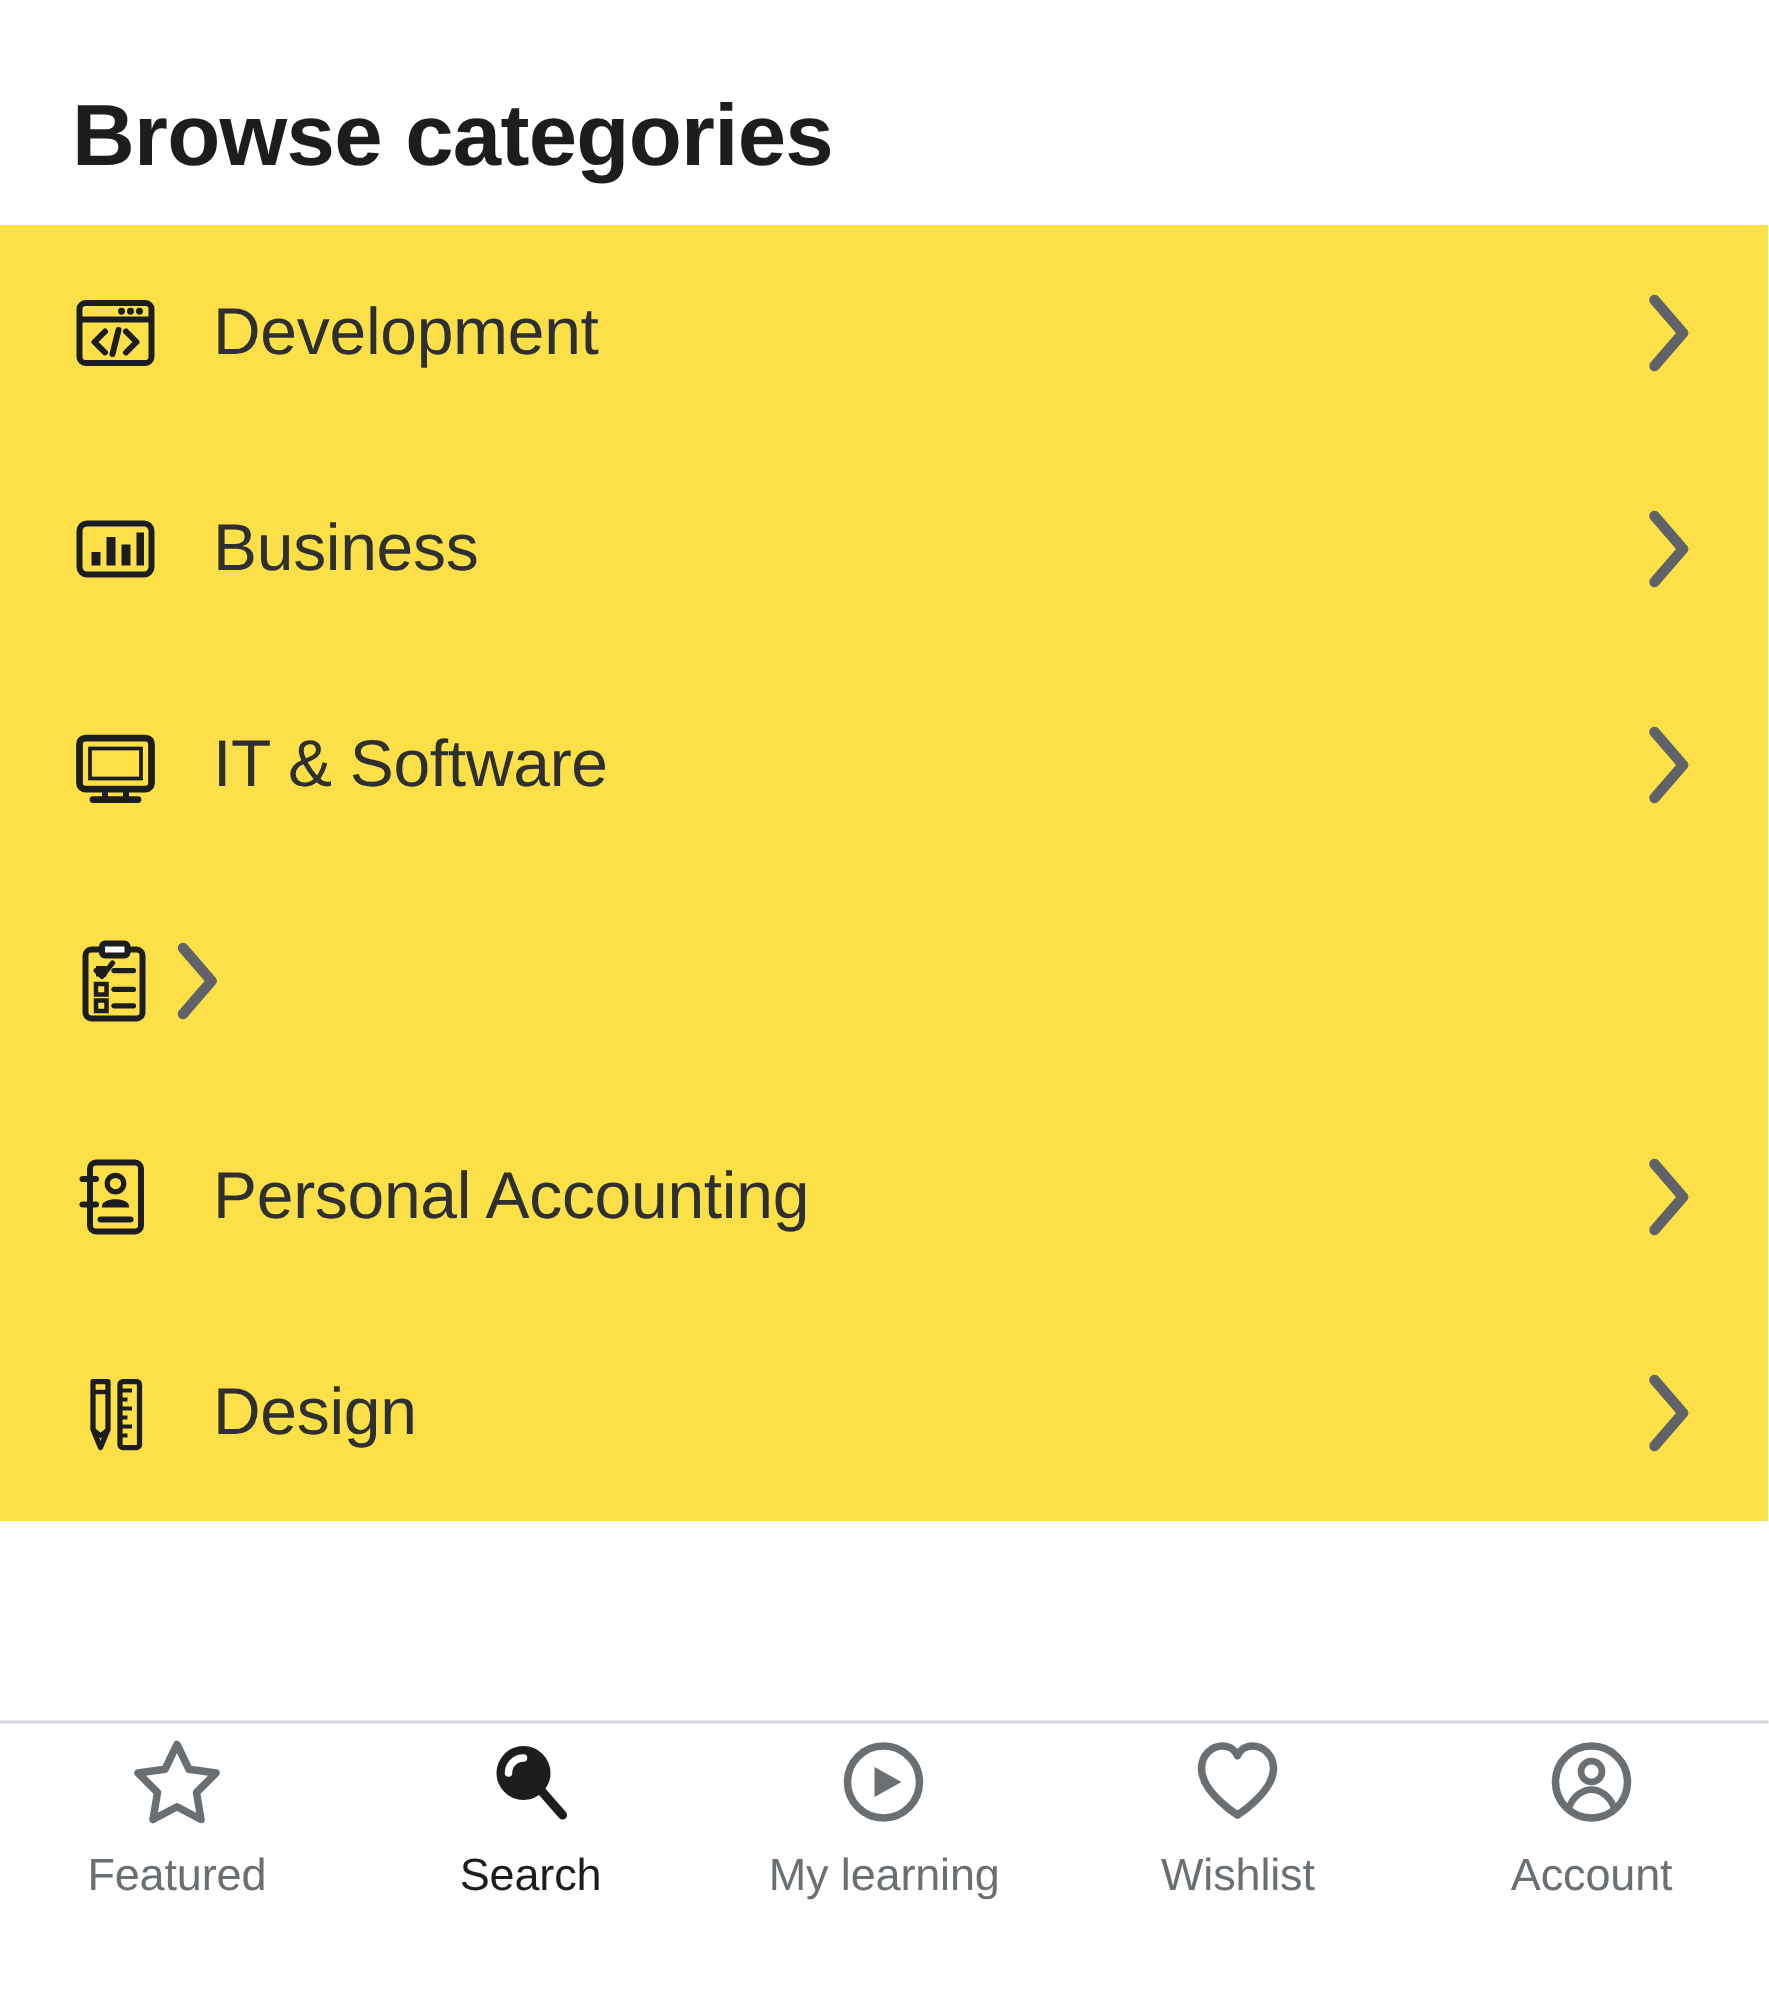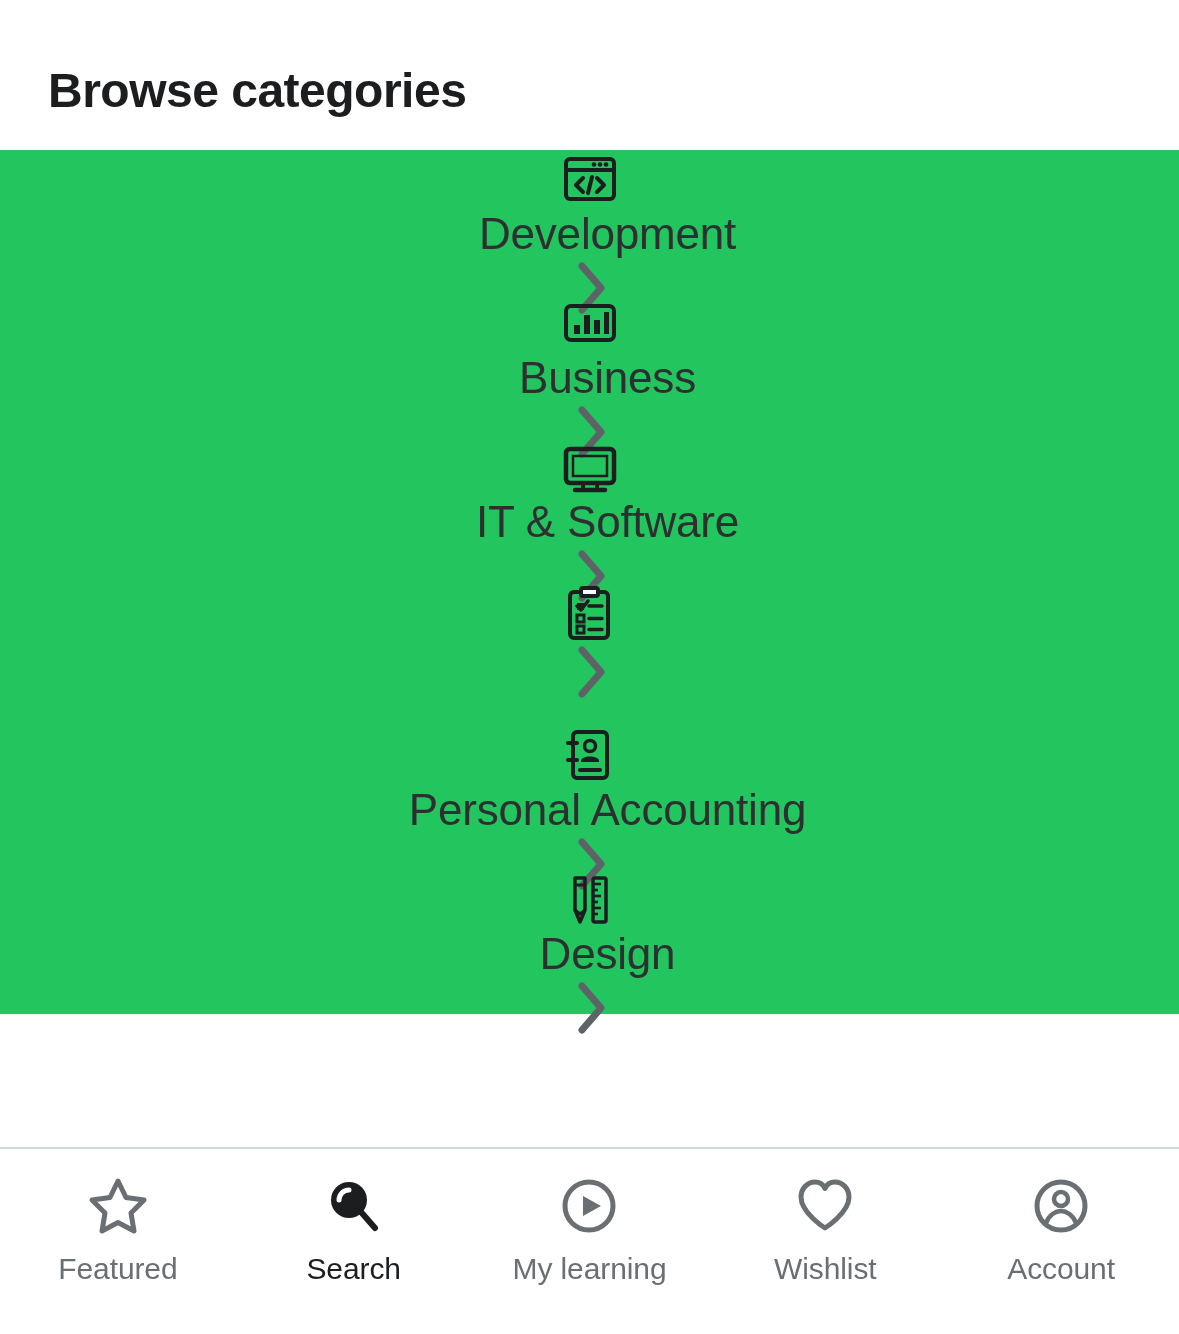--- a/index.html
+++ b/index.html
@@ -21,21 +21,21 @@
     height: 1334px;
     background: #ffffff;
     display: flex;
     flex-direction: column;
   }
 
   
   .page-title {
     margin: 0;
     padding: 56px 0 0 48px;
-    font-size: 48px;
+    font-size: 58px;
     line-height: 70px;
     font-weight: 700;
     letter-spacing: -0.5px;
     color: #1c1d1f;
   }
 
   
   .category-list {
     margin: 0;
     padding: 0;
@@ -43,23 +43,22 @@
     flex: 1 1 auto;
     overflow: hidden;
     padding-top: 24px;
   }
   .category-row {
     display: flex;
     align-items: center;
     height: 144px;
     padding: 0 44px 0 48px;
     box-sizing: border-box;
-    background: #22c55e;
+    background: #fde047;
     cursor: pointer;
-    flex-direction: column;
   }
   .cat-icon {
     width: 62px;
     min-width: 62px;
     height: 62px;
     display: flex;
     align-items: center;
     justify-content: flex-start;
   }
   .cat-icon svg {
@@ -90,21 +89,21 @@
     left: 0;
     bottom: 0;
     width: 1179px;
     height: 187px;
     box-sizing: border-box;
     border-top: 2px solid #d1d7dc;
     background: #ffffff;
     display: flex;
     align-items: flex-start;
     justify-content: space-around;
-    padding-top: 26px;
+    padding-top: 8px;
   }
   .nav-item {
     width: 20%;
     display: flex;
     flex-direction: column;
     align-items: center;
     cursor: pointer;
   }
   .nav-icon {
     height: 62px;

